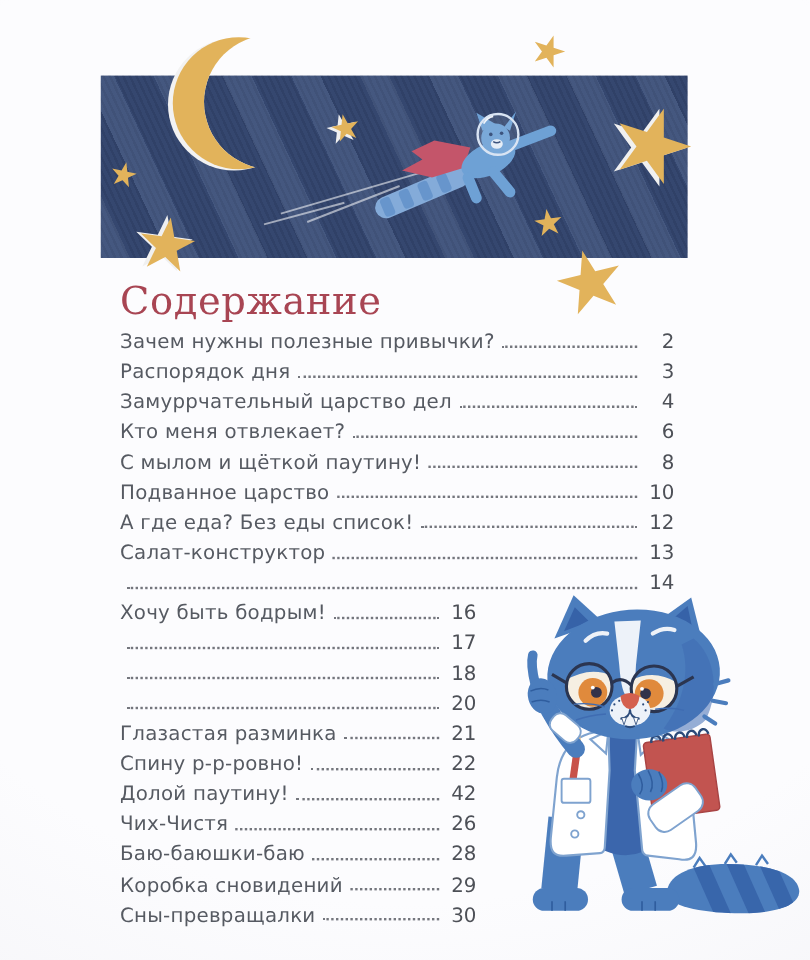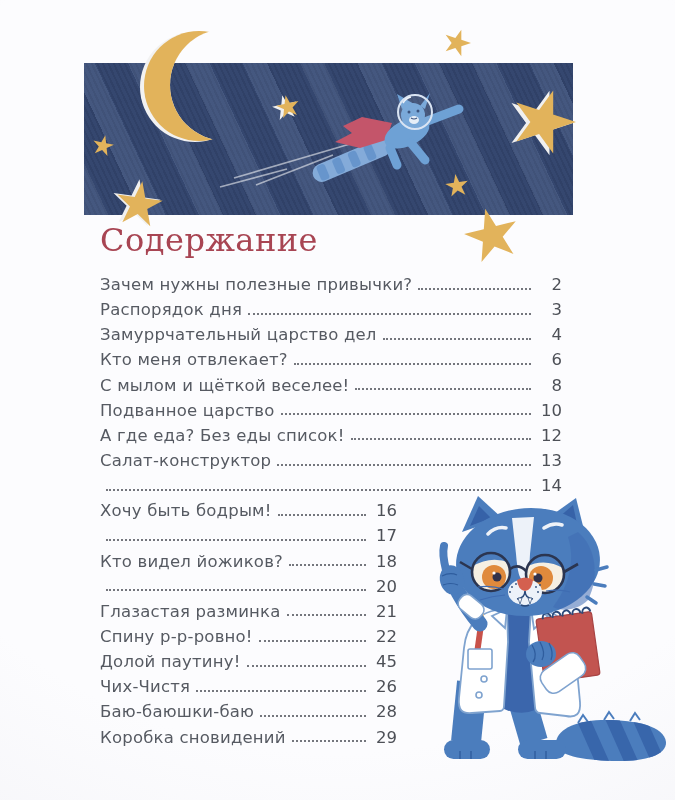--- a/index.html
+++ b/index.html
@@ -20,21 +20,21 @@
         rgba(173,197,235,0.13) 0 22px, rgba(173,197,235,0) 22px 52px),
       repeating-linear-gradient(65deg,
         rgba(12,20,46,0.12) 0 2px, rgba(12,20,46,0) 2px 5px),
       #35476f;
     z-index:1;
   }
   .banner svg{position:absolute;inset:0;display:block;}
   .sky-decor{position:absolute;left:0;top:0;width:675px;height:300px;z-index:2;pointer-events:none;}
   
   .title{
-    position:absolute;left:100px;top:221px;z-index:3;
+    position:absolute;left:100px;top:232px;z-index:3;
     font-family:"DejaVu Serif","Liberation Serif",serif;
     font-size:32px;letter-spacing:.5px;color:#a84553;
   }
   
   .toc{position:absolute;left:100px;top:272px;width:462px;z-index:3;}
   .toc-row{display:flex;align-items:center;height:25.15px;width:462px;}
   .toc-row.short{width:297px;}
   .toc-label{font-size:16.5px;color:#565a62;white-space:nowrap;letter-spacing:.2px;}
   .toc-dots{flex:1;border-bottom:2px dotted #74767d;margin:0 5px 0 6px;transform:translateY(4px);min-width:10px;}
   .toc-page{min-width:26px;text-align:right;font-size:16.5px;color:#4d5057;}
@@ -141,21 +141,21 @@
         <span class="toc-label">Замуррчательный царство дел</span>
         <span class="toc-dots"></span>
         <span class="toc-page">4</span>
       </div>
       <div class="toc-row">
         <span class="toc-label">Кто меня отвлекает?</span>
         <span class="toc-dots"></span>
         <span class="toc-page">6</span>
       </div>
       <div class="toc-row">
-        <span class="toc-label">С мылом и щёткой веселее!</span>
+        <span class="toc-label">С мылом и щёткой паутину!</span>
         <span class="toc-dots"></span>
         <span class="toc-page">8</span>
       </div>
       <div class="toc-row">
         <span class="toc-label">Подванное царство</span>
         <span class="toc-dots"></span>
         <span class="toc-page">10</span>
       </div>
       <div class="toc-row">
         <span class="toc-label">А где еда? Без еды список!</span>
@@ -174,57 +174,61 @@
       <div class="toc-row short">
         <span class="toc-label">Хочу быть бодрым!</span>
         <span class="toc-dots"></span>
         <span class="toc-page">16</span>
       </div>
       <div class="toc-row short">
         <span class="toc-dots"></span>
         <span class="toc-page">17</span>
       </div>
       <div class="toc-row short">
-        <span class="toc-label">Кто видел йожиков?</span>
         <span class="toc-dots"></span>
         <span class="toc-page">18</span>
       </div>
       <div class="toc-row short">
         <span class="toc-dots"></span>
         <span class="toc-page">20</span>
       </div>
       <div class="toc-row short">
         <span class="toc-label">Глазастая разминка</span>
         <span class="toc-dots"></span>
         <span class="toc-page">21</span>
       </div>
       <div class="toc-row short">
         <span class="toc-label">Спину р-р-ровно!</span>
         <span class="toc-dots"></span>
         <span class="toc-page">22</span>
       </div>
       <div class="toc-row short">
         <span class="toc-label">Долой паутину!</span>
         <span class="toc-dots"></span>
-        <span class="toc-page">45</span>
+        <span class="toc-page">42</span>
       </div>
       <div class="toc-row short">
         <span class="toc-label">Чих-Чистя</span>
         <span class="toc-dots"></span>
         <span class="toc-page">26</span>
       </div>
       <div class="toc-row short">
         <span class="toc-label">Баю-баюшки-баю</span>
         <span class="toc-dots"></span>
         <span class="toc-page">28</span>
       </div>
       <div class="toc-row short">
         <span class="toc-label">Коробка сновидений</span>
         <span class="toc-dots"></span>
         <span class="toc-page">29</span>
+      </div>
+      <div class="toc-row short">
+        <span class="toc-label">Сны-превращалки</span>
+        <span class="toc-dots"></span>
+        <span class="toc-page">30</span>
       </div>
     </div>
 
   <div class="mascot">
     <svg viewBox="0 0 244 308" aria-hidden="true">
 
       <g>
         <defs>
             <clipPath id="tailclip">
           <path d="M128,250 C130,236 150,228 178,228 C208,228 236,234 238,250 C239,264 214,270 184,269 C156,268 127,264 128,250 Z"></path>

